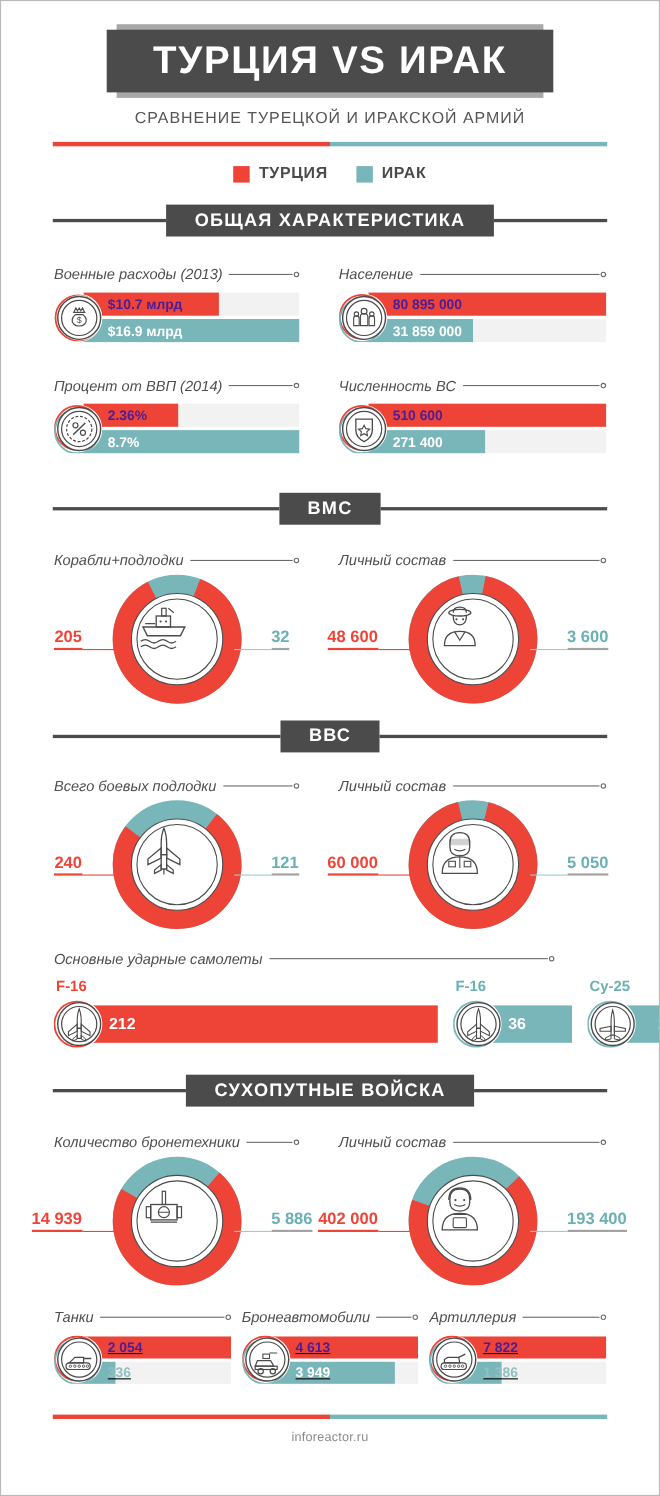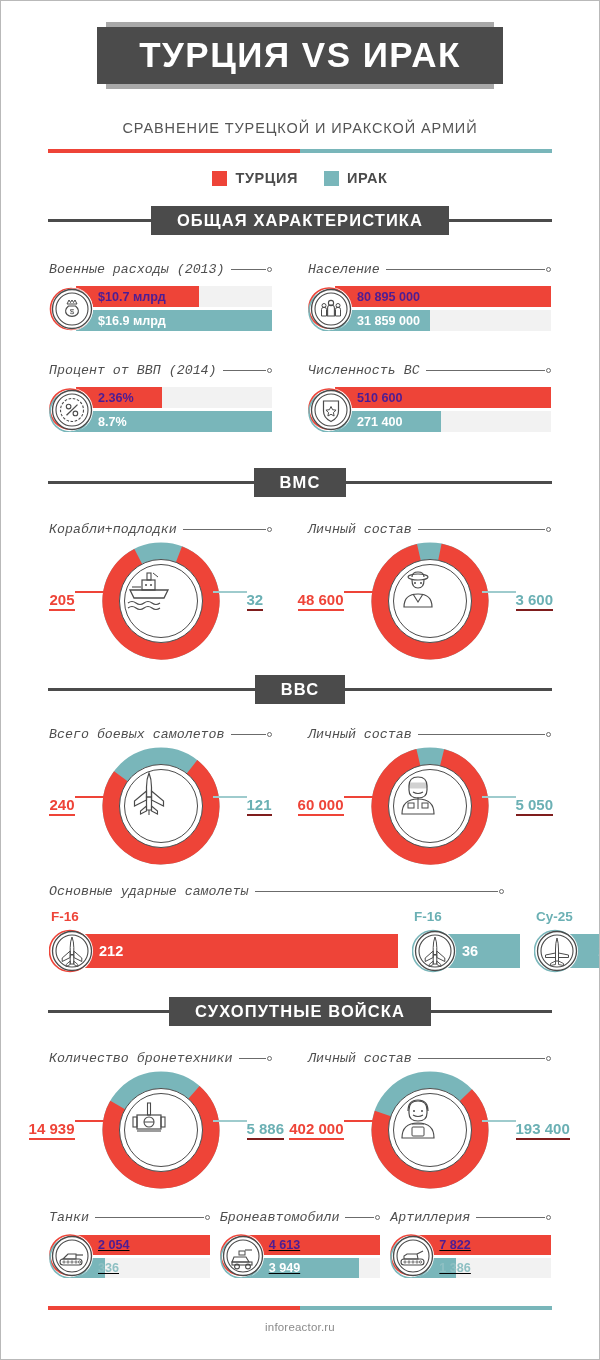--- a/index.html
+++ b/index.html
@@ -38,21 +38,21 @@
   }
   .title-shadow::before {
     content: "";
     position: absolute;
     left: 9px; right: 9px;
     top: -5px; bottom: -5px;
     background: #a8a8a8;
     z-index: 1;
   }
   .subtitle {
-    margin-top: 36px;
+    margin-top: 16px;
     font-size: 14.5px;
     letter-spacing: 0.9px;
     color: #555555;
     text-align: center;
   }
   .split-rule {
     display: flex;
     width: 504px;
     height: 4px;
     margin: 13px auto 0 auto;
@@ -109,21 +109,21 @@
   
   .m-label {
     display: flex;
     align-items: center;
     gap: 0;
     font-size: 13.3px;
     font-style: italic;
     color: #4f4f4f;
     white-space: nowrap;
   }
-  .m-label .txt { padding-right: 6px; font-family: Liberation Mono, monospace; }
+  .m-label .txt { padding-right: 6px; }
   .m-label .leader { flex: 1; height: 1px; background: #6b6b6b; min-width: 10px; }
   .m-label .dot {
     width: 5px; height: 5px; border-radius: 50%;
     border: 1px solid #6b6b6b; background: #fff;
     margin-left: 1px; flex: none;
   }
 
   
   .badge {
     position: relative;
@@ -183,29 +183,29 @@
     display: flex; align-items: center; justify-content: center;
   }
   .side-val {
     position: absolute;
     top: 50%;
     transform: translateY(-50%);
     font-size: 15px;
     font-weight: bold;
     white-space: nowrap;
     display: flex;
-    align-items: flex-start;
+    align-items: flex-end;
     gap: 0;
   }
   .side-val .connector { height: 1.6px; }
   .side-val.left { right: 50%; margin-right: 52px; }
   .side-val.left .num { color: #ee4438; border-bottom: 2px solid #ee4438; padding-bottom: 1px;}
   .side-val.left .connector { background: #ee4438; width: 34px; }
   .side-val.right { left: 50%; margin-left: 52px; }
-  .side-val.right .num { color: #6bb0b4; border-bottom: 2px solid #7f1d1d; padding-bottom: 1px;}
+  .side-val.right .num { color: #6bb0b4; border-bottom: 2px solid #a3a3a3; padding-bottom: 1px;}
   .side-val.right .connector { background: #9ecbcd; width: 34px; }
 
   
   .plane-row { display: flex; align-items: center; }
   .plane-item { display: flex; flex-direction: column; }
   .plane-tag {
     font-size: 13.5px; font-weight: bold; margin-bottom: 5px; margin-left: 2px;
   }
   .plane-tag.red { color: #ee4438; }
   .plane-tag.teal { color: #6bb0b4; }
@@ -517,21 +517,21 @@
     <span class="sb-box-shadow">
       <span class="sb-box">ВВС</span>
     </span>
     <span class="line"></span>
   </div>
 
   <div class="pad" style="margin-top:22px">
     <div class="row2">
       <div class="lc">
         <div class="m-label">
-          <span class="txt">Всего боевых самолетов</span>
+          <span class="txt">Всего боевых подлодки</span>
           <span class="leader"></span>
           <span class="dot"></span>
         </div>
         <div class="donut-stage">
           <div class="donut">
             <svg width="118" height="118" viewBox="0 0 118 118">
               <circle cx="59" cy="59" r="50" fill="none" stroke="#79b6ba" stroke-width="17"></circle>
               <circle cx="59" cy="59" r="50" fill="none" stroke="#ee4438" stroke-width="17" stroke-dasharray="233.7 80.4" transform="rotate(-51.7 59 59)"></circle>
             </svg>
             <div class="center-icon">

